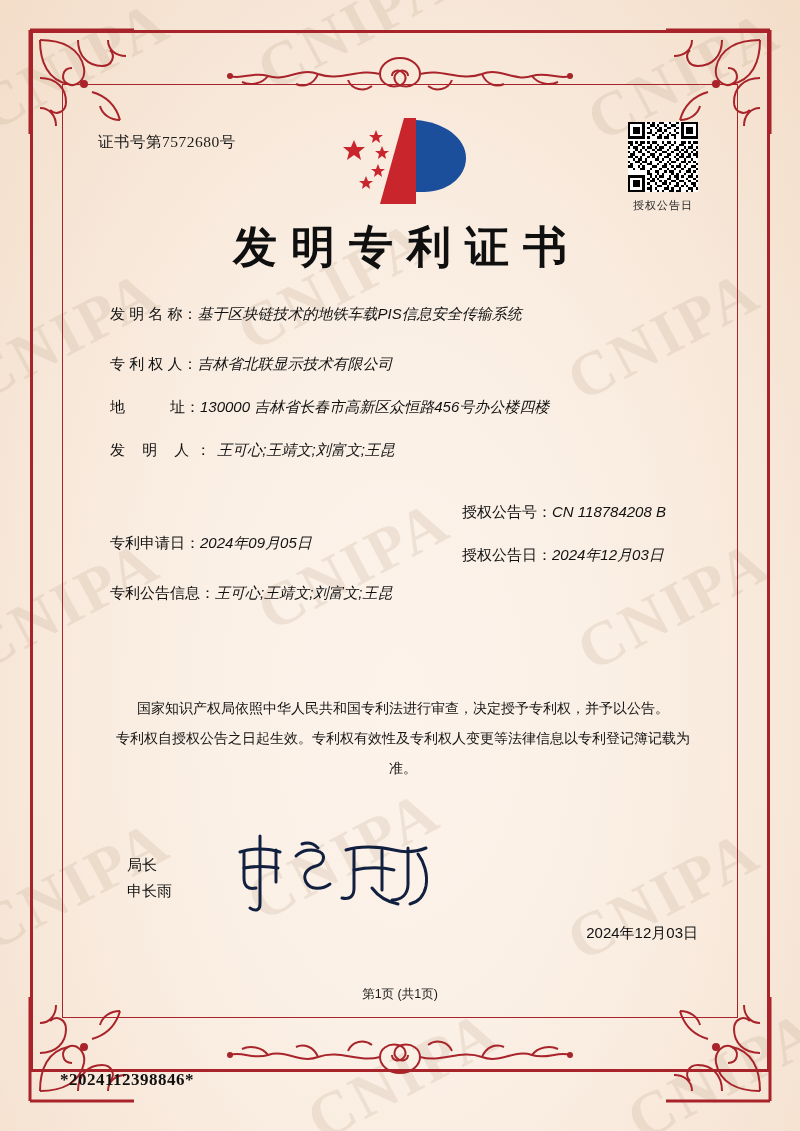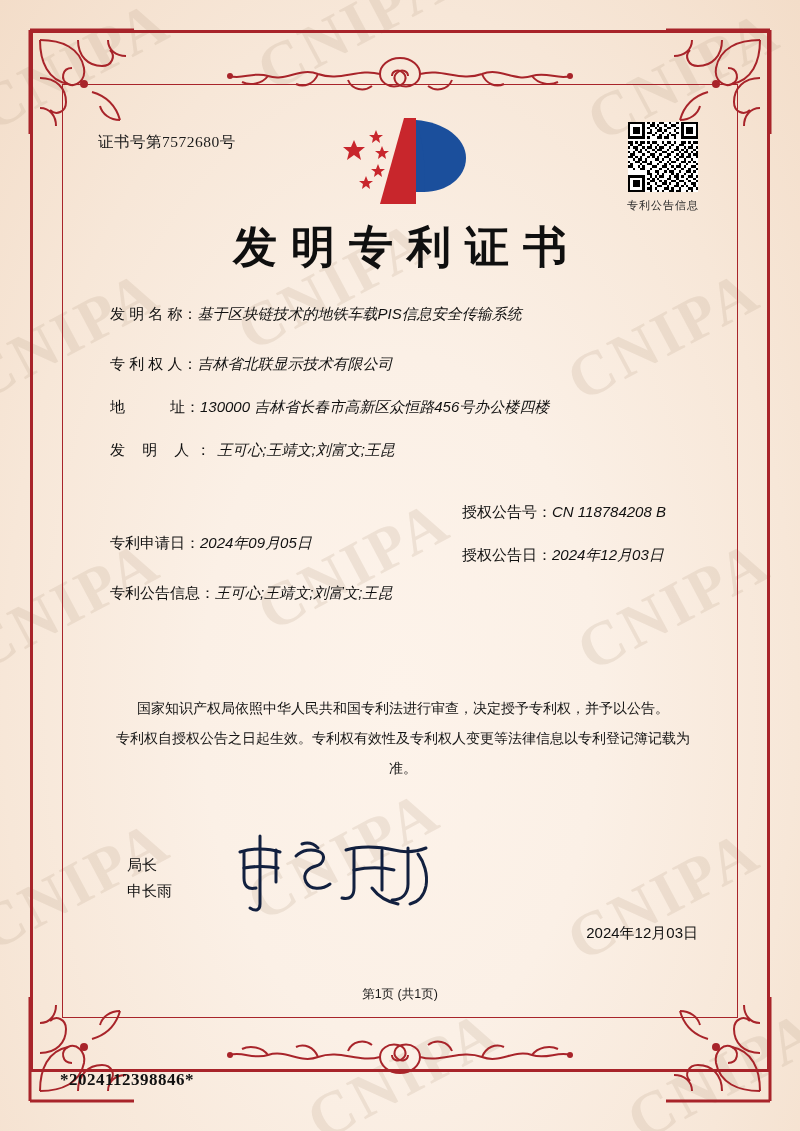--- a/index.html
+++ b/index.html
@@ -612,21 +612,21 @@
             <rect x="9" y="28" width="1" height="1"></rect>
               <rect x="12" y="28" width="1" height="1"></rect>
               <rect x="14" y="28" width="1" height="1"></rect>
               <rect x="17" y="28" width="2" height="1"></rect>
               <rect x="20" y="28" width="2" height="1"></rect>
               <rect x="24" y="28" width="1" height="1"></rect>
               <rect x="26" y="28" width="1" height="1"></rect>
           </g>
         </svg>
       </div>
-      <div class="qr-label">专利公告信息</div>
+      <div class="qr-label">授权公告日</div>
     </div>
 
     <div class="main-title">发明专利证书</div>
 
     <div class="fields">
 
       <div class="field-row">
         <span class="lbl">发 明 名 称：</span><span class="val">基于区块链技术的地铁车载PIS信息安全传输系统</span>
       </div>
 

